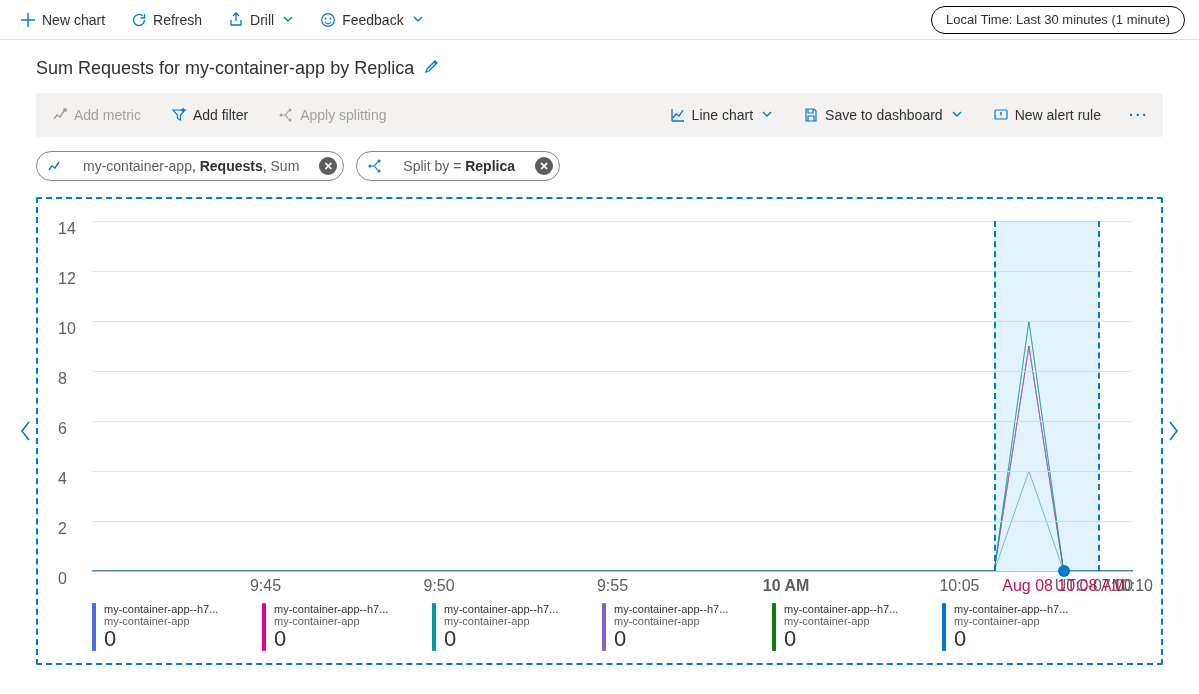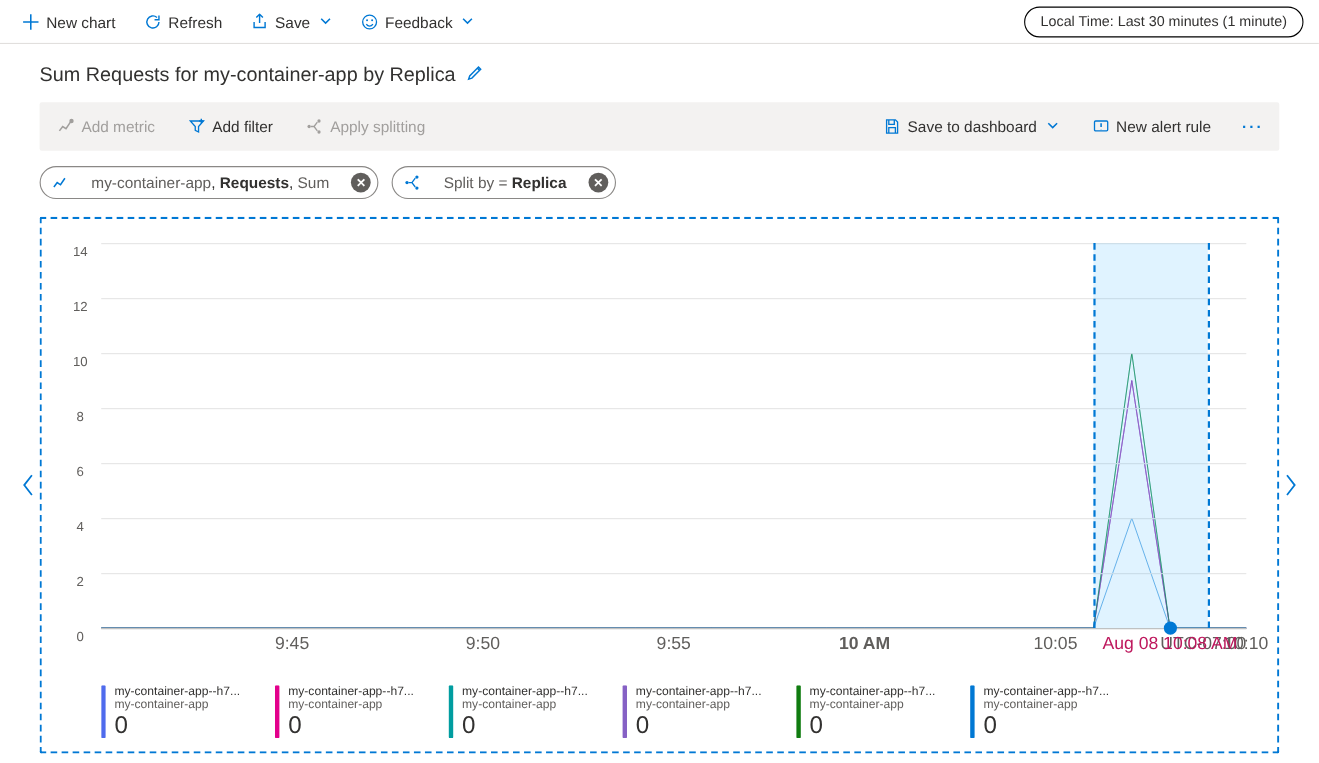--- a/index.html
+++ b/index.html
@@ -35,34 +35,34 @@
   .chip{display:inline-flex;align-items:center;border:1px solid var(--chip-border);border-radius:16px;height:30px;padding:0 6px 0 10px;font-size:14px;gap:20px}
   .chip .x{width:18px;height:18px;border-radius:50%;background:#605e5c;color:#fff;display:inline-flex;align-items:center;justify-content:center;font-size:11px;font-weight:bold;cursor:pointer}
   .chip .ic-wrap{color:var(--blue);display:inline-flex}
   .chip .muted{color:var(--muted)}
   
   .stage{position:relative;margin:6px 16px 10px;display:flex;align-items:stretch}
   .navarrow{width:20px;display:flex;align-items:center;justify-content:center;color:var(--blue);font-size:20px;cursor:pointer}
   .panel{flex:1;border:2px dashed var(--blue);border-radius:2px;position:relative;padding:22px 28px 12px 54px}
   .plot{position:relative;height:350px}
   .yaxis{position:absolute;left:-34px;top:0;bottom:0;width:30px}
-  .ytick{position:absolute;right:0;transform:translateY(50%);font-size:12px;color:var(--muted);text-align:center;width:100%}
+  .ytick{position:absolute;right:0;transform:translateY(50%);font-size:16px;color:var(--muted);text-align:left;width:100%}
   .gridline{position:absolute;left:0;right:0;height:1px;background:var(--grid)}
   .axis-x{position:absolute;left:0;right:0;bottom:-1px;height:1px;background:#bebebe}
   svg.series{position:absolute;inset:0;width:100%;height:100%;overflow:visible}
   .highlight{position:absolute;top:0;bottom:0;background:rgba(0,153,255,.12)}
   .hl-edge{position:absolute;top:0;bottom:0;width:0;border-left:2px dashed #0078d4}
   .marker{position:absolute;width:12px;height:12px;border-radius:50%;background:#0078d4;transform:translate(-50%,-50%)}
   
   .xlabels{position:relative;height:26px;margin-top:6px}
   .xlab{position:absolute;transform:translateX(-50%);font-size:16px;color:var(--muted);white-space:nowrap}
   .tz{position:absolute;right:0;top:0;font-size:16px;color:var(--muted)}
   .anno{position:absolute;transform:translateX(-50%);font-size:16px;color:#be185d;white-space:nowrap}
   
-  .legend{display:flex;gap:20px;margin-top:20px;overflow:hidden}
+  .legend{display:flex;gap:32px;margin-top:0;overflow:hidden}
   .lg{display:flex;gap:8px;min-width:0;flex:0 0 auto;width:138px}
   .lg .bar{width:4px;align-self:stretch;border-radius:1px}
   .lg .txt{min-width:0}
   .lg .top{font-size:11px;white-space:nowrap;overflow:hidden;text-overflow:ellipsis}
   .lg .sub{font-size:11px;color:var(--muted);white-space:nowrap;overflow:hidden;text-overflow:ellipsis}
   .lg .val{font-size:22px;font-weight:400;line-height:1.1}
   
   .ic svg{width:16px;height:16px;display:block}
   .ic-wrap svg{width:16px;height:16px;display:block}
 </style>
@@ -85,21 +85,21 @@
         </svg>
       </span>
     <span>Refresh</span>
   </span>
   <span class="btn">
     <span class="ic">
         <svg viewBox="0 0 16 16">
           <path d="M3 8v5h10V8M8 1v8M5 4l3-3 3 3" stroke="currentColor" stroke-width="1.3" fill="none"></path>
         </svg>
       </span>
-    <span>Save</span>
+    <span>Drill</span>
     <span class="chev"><svg width="12" height="12" viewBox="0 0 12 12">
           <path d="M2 4l4 4 4-4" stroke="currentColor" stroke-width="1.4" fill="none"></path>
         </svg></span>
   </span>
   <span class="btn">
     <span class="ic">
         <svg viewBox="0 0 16 16">
           <circle cx="8" cy="8" r="6.3" stroke="currentColor" stroke-width="1.2" fill="none"></circle>
           <circle cx="5.7" cy="6.5" r=".9" fill="currentColor"></circle>
           <circle cx="10.3" cy="6.5" r=".9" fill="currentColor"></circle>
@@ -148,20 +148,31 @@
         <svg viewBox="0 0 16 16">
           <circle cx="3" cy="8" r="1.5" fill="currentColor"></circle>
           <circle cx="12" cy="3" r="1.5" fill="currentColor"></circle>
           <circle cx="12" cy="13" r="1.5" fill="currentColor"></circle>
           <path d="M4.5 8h3m0 0l3-4m-3 4l3 4" stroke="currentColor" stroke-width="1.2" fill="none"></path>
         </svg>
       </span>
     <span>Apply splitting</span>
   </span>
   <span class="right">
+    <span class="btn">
+      <span class="ic">
+          <svg viewBox="0 0 16 16">
+            <path d="M2 14V2M2 14h12M3 11l3-4 3 2 4-6" stroke="currentColor" stroke-width="1.3" fill="none"></path>
+          </svg>
+        </span>
+      <span>Line chart</span>
+      <span class="chev"><svg width="12" height="12" viewBox="0 0 12 12">
+            <path d="M2 4l4 4 4-4" stroke="currentColor" stroke-width="1.4" fill="none"></path>
+          </svg></span>
+    </span>
     <span class="btn">
       <span class="ic">
           <svg viewBox="0 0 16 16">
             <path d="M3 2h8l2 2v10H3V2zM5 2v4h5V2M5 14v-5h6v5" stroke="currentColor" stroke-width="1.2" fill="none"></path>
           </svg>
         </span>
       <span>Save to dashboard</span>
       <span class="chev"><svg width="12" height="12" viewBox="0 0 12 12">
             <path d="M2 4l4 4 4-4" stroke="currentColor" stroke-width="1.4" fill="none"></path>
           </svg></span>

